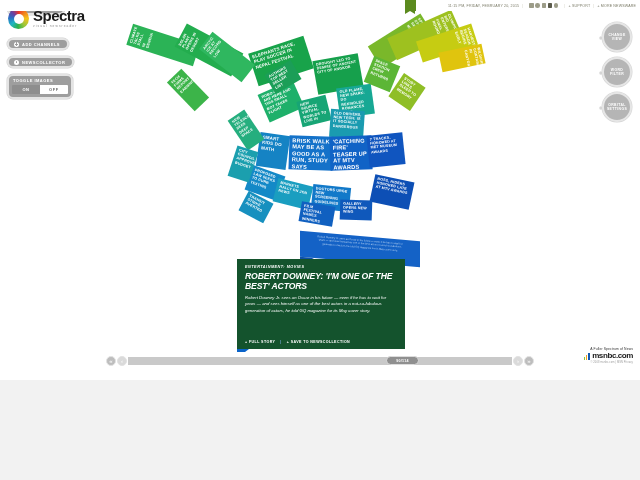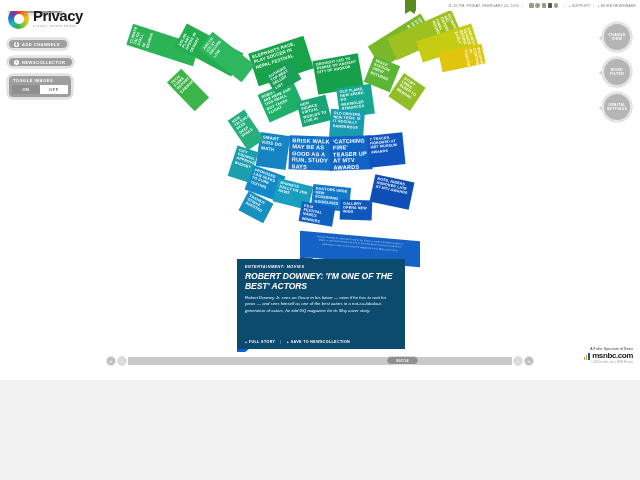--- a/index.html
+++ b/index.html
@@ -156,21 +156,21 @@
     font-size: 4.4px;
     transform-origin: center center;
   }
   .tile.big { font-size: 5.6px; line-height: 6.4px; }
   .tile.sm { font-size: 3.6px; line-height: 4.2px; }
 
   
   #card {
     position: absolute; left: 237px; top: 259px;
     width: 168px; height: 90px;
-    background: #0c4a6e;
+    background: #14532d;
     z-index: 25;
     padding: 6px 8px 0 8px;
     color: #ffffff;
   }
   #card:before {
     content: ""; position: absolute;
     left: 0; top: 100%;
     border-left: 12px solid #0a63c9;
     border-bottom: 9px solid transparent;
   }
@@ -280,21 +280,21 @@
     <span class="tb-link">SUPPORT</span>
     <span class="tb-sep">|</span>
     <span class="tb-plus">+</span>
     <span class="tb-link">MORE NEWSWARE</span>
   </div>
 
   <div id="logo">
     <div id="ring"></div>
     <div id="wordmark">
       <div id="beta">beta</div>
-      <div id="brand">Privacy</div>
+      <div id="brand">Spectra</div>
       <div id="tagline">visual newsreader</div>
     </div>
   </div>
 
   <div class="pill" id="btn-add">
     <span class="gi">
         <i class="plus-v"></i>
         <i class="plus-h"></i>
       </span>
     <span>ADD CHANNELS</span>

